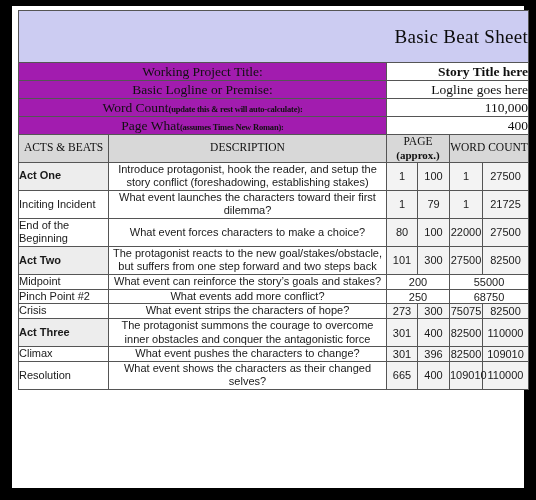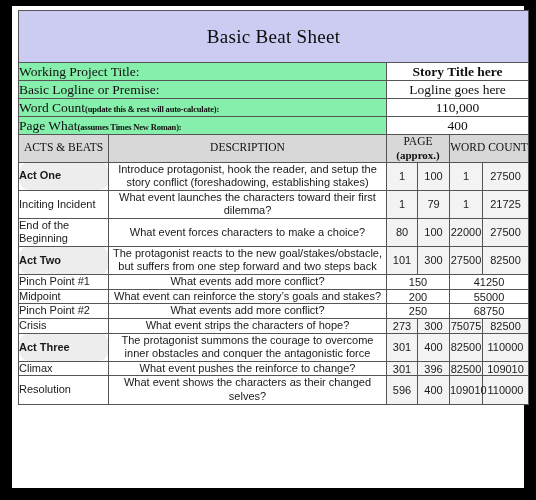--- a/index.html
+++ b/index.html
@@ -38,51 +38,51 @@
   table.sheet td, table.sheet th {
     border: 1px solid #555555;
     padding: 0;
     vertical-align: middle;
     font-weight: normal;
   }
 
   
   .title-cell {
     background: #ccccf2;
-    text-align: center;
+    text-align: right;
     height: 52px;
     font-family: "Liberation Serif", serif;
     font-weight: bold;
     font-size: 19px;
     letter-spacing: .3px;
     color: #0c0c0c;
   }
 
   
   .form-label {
-    background: #86efac;
-    text-align: left;
+    background: #a21caf;
+    text-align: center;
     padding: 2px 4px 2px 3px;
     font-family: "Liberation Serif", serif;
     font-weight: bold;
     font-size: 13.5px;
     color: #101010;
     height: 18px;
     white-space: nowrap;
     overflow: hidden;
   }
   .form-label .note {
     font-size: 8.5px;
     font-weight: bold;
     letter-spacing: -0.2px;
     margin-top: 48px;
   }
   .form-value {
     background: #ffffff;
-    text-align: center;
+    text-align: right;
     padding: 2px 4px;
     font-family: "Liberation Serif", serif;
     font-size: 13.5px;
     color: #101010;
     height: 18px;
     white-space: nowrap;
     overflow: hidden;
   }
   .form-value.bold { font-weight: bold; }
 
@@ -106,21 +106,20 @@
 
   
   .beat {
     font-family: "Liberation Sans", sans-serif;
     font-size: 11px;
     color: #1a1a1a;
     background: #ffffff;
     padding: 3px 2px 3px 5px;
     line-height: 1.22;
     text-align: left;
-    border-radius: 11px;
   }
   .beat.act {
     background: #ededed;
     font-weight: bold;
   }
   .desc {
     font-family: "Liberation Sans", sans-serif;
     font-size: 11px;
     color: #1a1a1a;
     background: #ffffff;
@@ -210,26 +209,20 @@
           </tr>
           <tr>
             <td class="beat act">Act Two</td>
             <td class="desc">The protagonist reacts to the new goal/stakes/obstacle, but suffers from one step forward and two steps back</td>
             <td class="num">101</td>
             <td class="num">300</td>
             <td class="num">27500</td>
             <td class="num">82500</td>
           </tr>
           <tr>
-            <td class="beat">Pinch Point #1</td>
-            <td class="desc">What events add more conflict?</td>
-            <td class="num plain" colspan="2">150</td>
-            <td class="num plain" colspan="2">41250</td>
-          </tr>
-          <tr>
             <td class="beat">Midpoint</td>
             <td class="desc">What event can reinforce the story’s goals and stakes?</td>
             <td class="num plain" colspan="2">200</td>
             <td class="num plain" colspan="2">55000</td>
           </tr>
           <tr>
             <td class="beat">Pinch Point #2</td>
             <td class="desc">What events add more conflict?</td>
             <td class="num plain" colspan="2">250</td>
             <td class="num plain" colspan="2">68750</td>
@@ -245,30 +238,30 @@
           <tr>
             <td class="beat act">Act Three</td>
             <td class="desc">The protagonist summons the courage to overcome inner obstacles and conquer the antagonistic force</td>
             <td class="num">301</td>
             <td class="num">400</td>
             <td class="num">82500</td>
             <td class="num">110000</td>
           </tr>
           <tr>
             <td class="beat">Climax</td>
-            <td class="desc">What event pushes the reinforce to change?</td>
+            <td class="desc">What event pushes the characters to change?</td>
             <td class="num">301</td>
             <td class="num">396</td>
             <td class="num">82500</td>
             <td class="num">109010</td>
           </tr>
           <tr>
             <td class="beat">Resolution</td>
             <td class="desc">What event shows the characters as their changed selves?</td>
-            <td class="num">596</td>
+            <td class="num">665</td>
             <td class="num">400</td>
             <td class="num">109010</td>
             <td class="num">110000</td>
           </tr>
         </tbody>
     </table>
 
   </div>
 </div>
 

